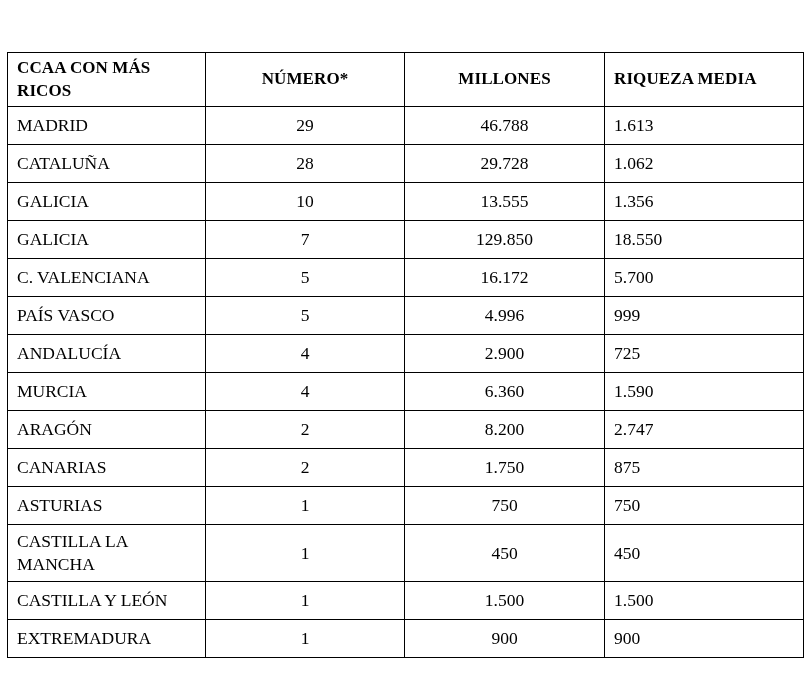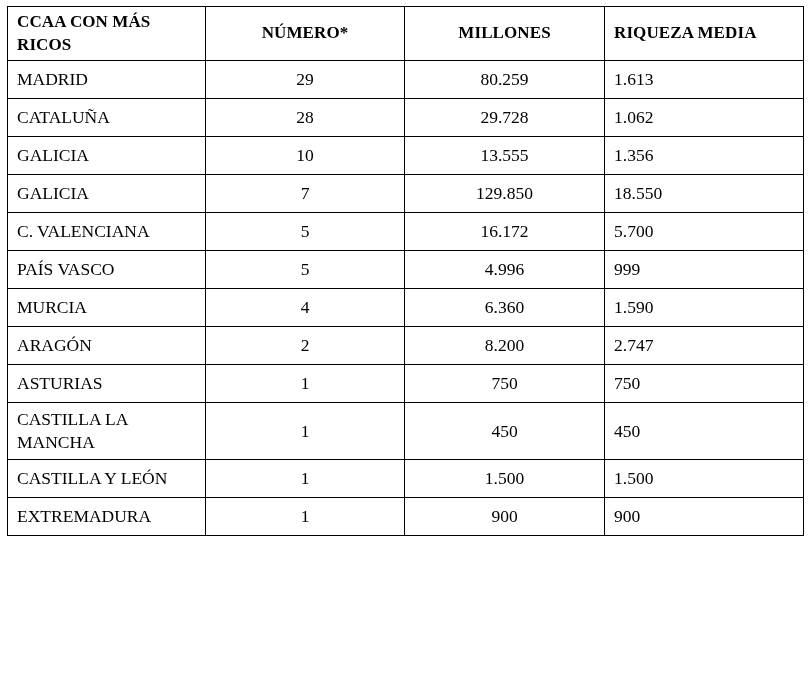--- a/index.html
+++ b/index.html
@@ -20,20 +20,21 @@
     left: 7px;
     top: 6px;
     width: 796px;
   }
 
   table.wealth-table {
     border-collapse: collapse;
     table-layout: fixed;
     width: 796px;
     border: 1.4px solid #000000;
+    margin-top: 46px;
   }
 
   table.wealth-table col.c-region  { width: 198px; }
   table.wealth-table col.c-number  { width: 199px; }
   table.wealth-table col.c-million { width: 200px; }
   table.wealth-table col.c-wealth  { width: 199px; }
 
   table.wealth-table th,
   table.wealth-table td {
     border: 1.2px solid #000000;
@@ -77,21 +78,21 @@
         <th class="al-left">CCAA CON MÁS RICOS</th>
         <th class="al-center">NÚMERO*</th>
         <th class="al-center">MILLONES</th>
         <th class="al-left">RIQUEZA MEDIA</th>
       </tr>
     </thead>
     <tbody id="table-body">
         <tr>
           <td class="al-left">MADRID</td>
           <td class="al-center">29</td>
-          <td class="al-center">80.259</td>
+          <td class="al-center">46.788</td>
           <td class="al-left">1.613</td>
         </tr>
         <tr>
           <td class="al-left">CATALUÑA</td>
           <td class="al-center">28</td>
           <td class="al-center">29.728</td>
           <td class="al-left">1.062</td>
         </tr>
         <tr>
           <td class="al-left">GALICIA</td>
@@ -111,30 +112,42 @@
           <td class="al-center">16.172</td>
           <td class="al-left">5.700</td>
         </tr>
         <tr>
           <td class="al-left">PAÍS VASCO</td>
           <td class="al-center">5</td>
           <td class="al-center">4.996</td>
           <td class="al-left">999</td>
         </tr>
         <tr>
+          <td class="al-left">ANDALUCÍA</td>
+          <td class="al-center">4</td>
+          <td class="al-center">2.900</td>
+          <td class="al-left">725</td>
+        </tr>
+        <tr>
           <td class="al-left">MURCIA</td>
           <td class="al-center">4</td>
           <td class="al-center">6.360</td>
           <td class="al-left">1.590</td>
         </tr>
         <tr>
           <td class="al-left">ARAGÓN</td>
           <td class="al-center">2</td>
           <td class="al-center">8.200</td>
           <td class="al-left">2.747</td>
+        </tr>
+        <tr>
+          <td class="al-left">CANARIAS</td>
+          <td class="al-center">2</td>
+          <td class="al-center">1.750</td>
+          <td class="al-left">875</td>
         </tr>
         <tr>
           <td class="al-left">ASTURIAS</td>
           <td class="al-center">1</td>
           <td class="al-center">750</td>
           <td class="al-left">750</td>
         </tr>
         <tr class="row-tall">
           <td class="al-left">CASTILLA LA MANCHA</td>
           <td class="al-center">1</td>

